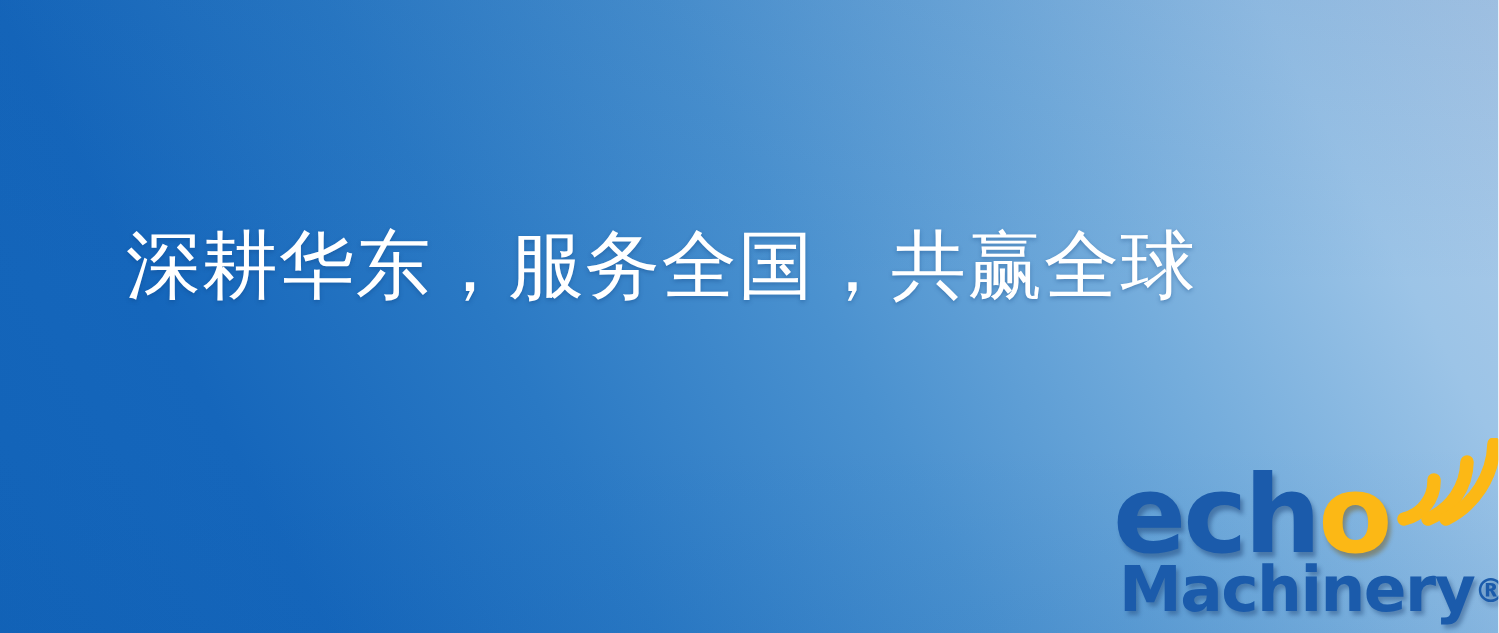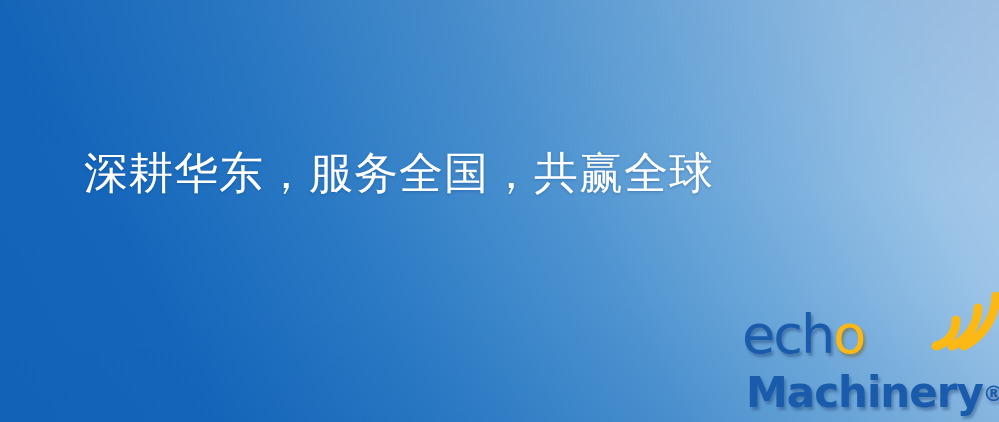--- a/index.html
+++ b/index.html
@@ -35,21 +35,21 @@
       rgba(255,255,255,0.00) 70%,
       rgba(10,80,160,0.06) 100%);
     pointer-events: none;
   }
 
   .headline {
     position: absolute;
     left: 84px;
     top: 152px;
     font-family: "Liberation Serif", "DejaVu Serif", serif;
-    font-size: 44px;
+    font-size: 50px;
     line-height: 1;
     color: #ffffff;
     letter-spacing: 1px;
     white-space: nowrap;
     text-shadow: 0 1px 3px rgba(12,60,120,0.35);
   }
 
   .subtitle {
     position: absolute;
     left: 86px;
@@ -66,24 +66,24 @@
   .logo {
     position: absolute;
     left: 742px;
     top: 296px;
     width: 257px;
     height: 126px;
   }
   .logo-echo {
     position: absolute;
     left: 0;
-    top: 0;
+    top: 8px;
     font-family: "DejaVu Sans", sans-serif;
-    font-weight: normal;
-    font-size: 54px;
+    font-weight: bold;
+    font-size: 72px;
     line-height: 78px;
     color: #1b5bab;
     letter-spacing: -2px;
     text-shadow: 2px 3px 3px rgba(25,60,110,0.45);
   }
   .logo-echo .gold-o {
     color: #fcb815;
     -webkit-text-stroke: 0px;
     text-shadow: 2px 3px 3px rgba(120,85,10,0.45);
   }

